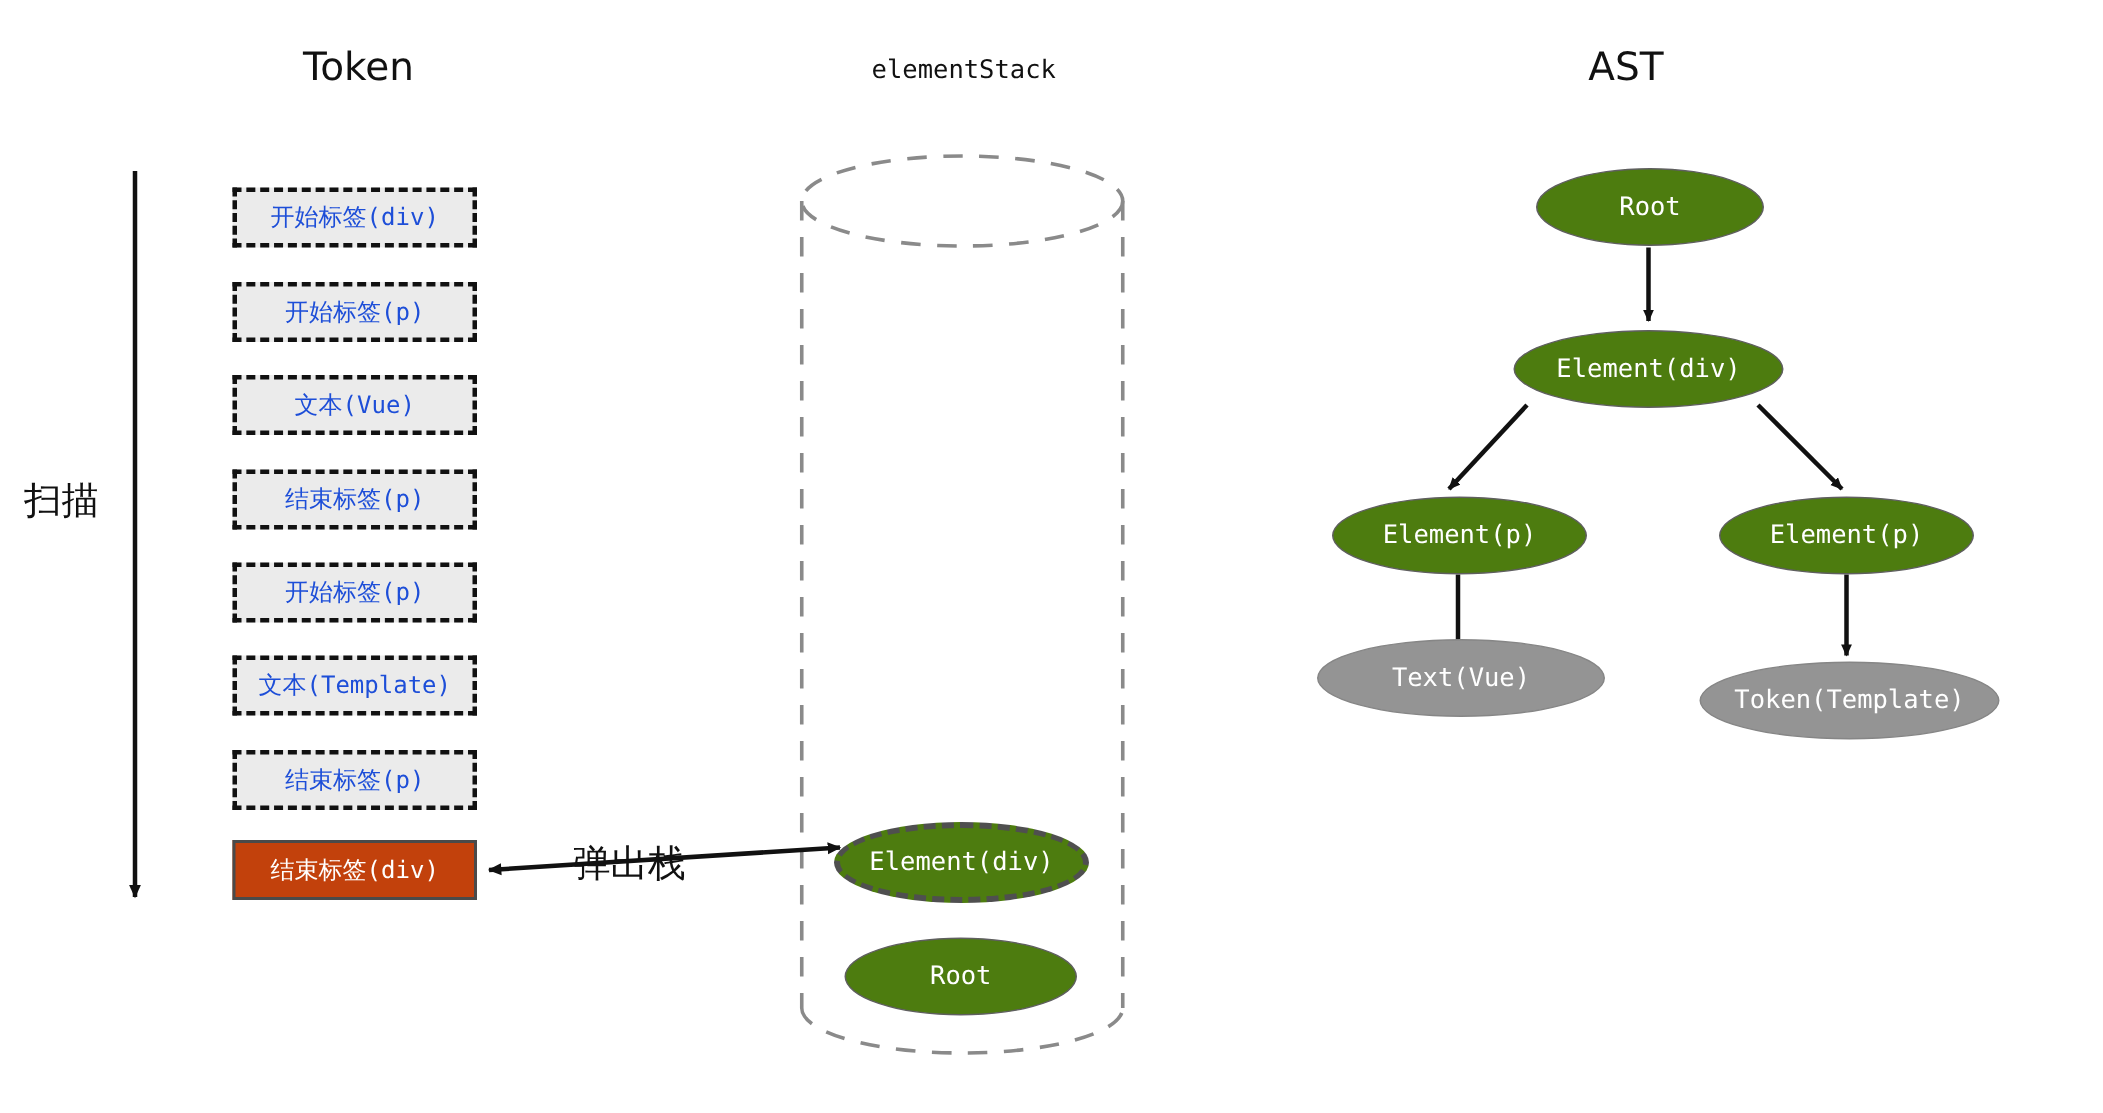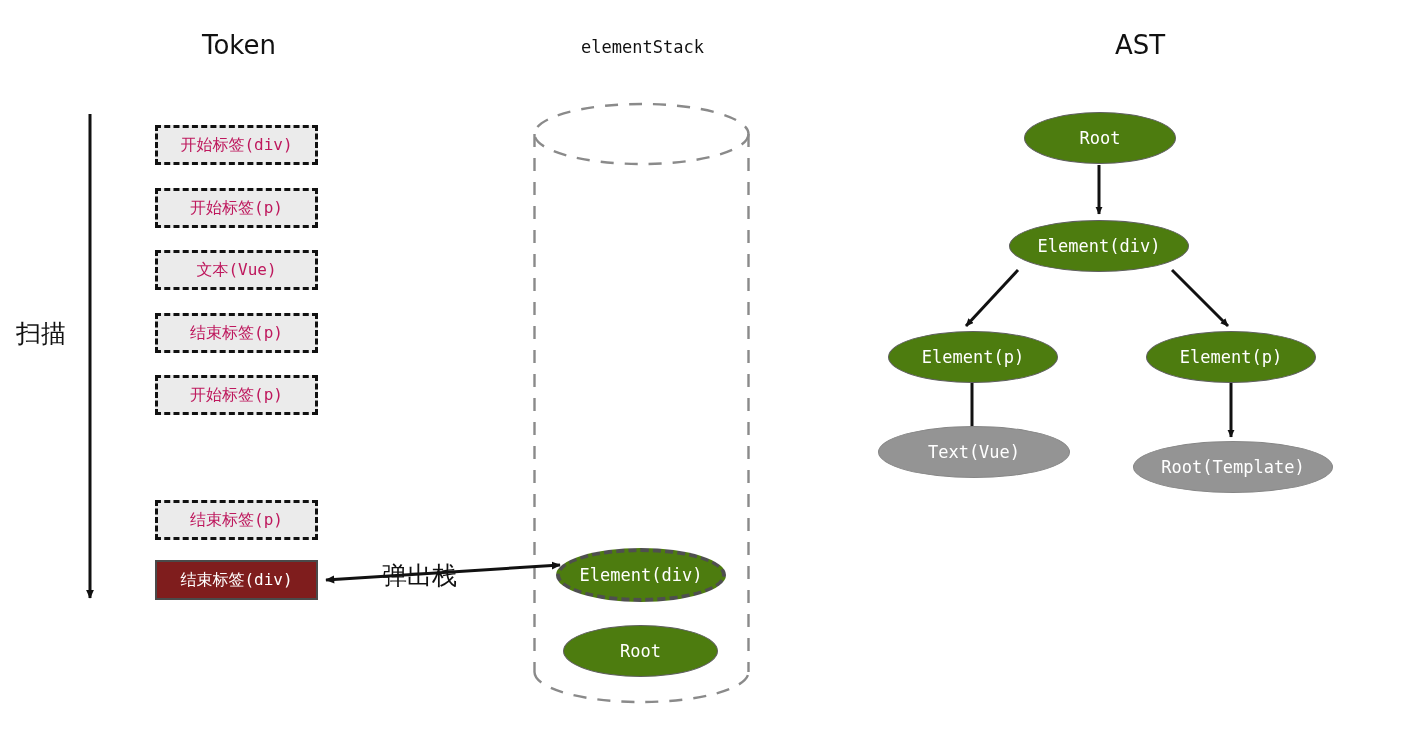--- a/index.html
+++ b/index.html
@@ -29,26 +29,26 @@
     font-family:"DejaVu Sans",sans-serif;white-space:nowrap;margin-top:32px;
   }
 
   
   .token-box{
     position:absolute;left:155px;width:163px;height:40px;
     box-sizing:border-box;
     background:#ebebeb;
     border:3px dashed #111111;
     display:flex;align-items:center;justify-content:center;
-    color:#be185d;
+    color:#1d4ed8;
     font-family:"DejaVu Sans Mono","Liberation Mono",monospace;
     font-size:16px;line-height:18px;white-space:nowrap;
   }
   .token-box.highlight{
-    background:#7f1d1d;
+    background:#c2410c;
     border:2px solid #4a4a4a;
     color:#ffffff;
   }
 
   
   .node{
     position:absolute;box-sizing:border-box;
     display:flex;align-items:center;justify-content:center;
     border-radius:50%;
     color:#ffffff;
@@ -97,37 +97,38 @@
       <line x1="1099" y1="165" x2="1099" y2="214" marker-end="url(#ah-sm)"></line>
       <line x1="1018" y1="270" x2="966" y2="326" marker-end="url(#ah-sm)"></line>
       <line x1="1172" y1="270" x2="1228" y2="326" marker-end="url(#ah-sm)"></line>
       <line x1="972" y1="383" x2="972" y2="437" marker-end="url(#ah-sm)"></line>
       <line x1="1231" y1="383" x2="1231" y2="437" marker-end="url(#ah-sm)"></line>
     </g>
   </svg>
 
   <div class="col-title sans" style="left:144px;top:30px;width:190px;">Token</div>
   <div class="col-title mono" style="left:520px;top:32px;width:245px;">elementStack</div>
-  <div class="col-title sans" style="left:1050px;top:30px;width:180px;text-align:center;">AST</div>
+  <div class="col-title sans" style="left:994px;top:30px;width:180px;text-align:center;">AST</div>
 
   <div class="scan-label" style="left:16px;top:322px;">扫描</div>
 
   <div class="pop-label" style="left:382px;top:530px;">弹出栈</div>
 
   <div class="token-box" style="top:125px;">开始标签(div)</div>
   <div class="token-box" style="top:188px;">开始标签(p)</div>
   <div class="token-box" style="top:250px;">文本(Vue)</div>
   <div class="token-box" style="top:313px;">结束标签(p)</div>
   <div class="token-box" style="top:375px;">开始标签(p)</div>
+  <div class="token-box" style="top:437px;">文本(Template)</div>
   <div class="token-box" style="top:500px;">结束标签(p)</div>
   <div class="token-box highlight" style="top:560px;">结束标签(div)</div>
 
   <div class="node elem dashed" style="left:556px;top:548px;width:170px;height:54px;">Element(div)</div>
   <div class="node elem" style="left:563px;top:625px;width:155px;height:52px;">Root</div>
 
   <div class="node elem" style="left:1024px;top:112px;width:152px;height:52px;">Root</div>
   <div class="node elem" style="left:1009px;top:220px;width:180px;height:52px;">Element(div)</div>
   <div class="node elem" style="left:888px;top:331px;width:170px;height:52px;">Element(p)</div>
   <div class="node elem" style="left:1146px;top:331px;width:170px;height:52px;">Element(p)</div>
   <div class="node text" style="left:878px;top:426px;width:192px;height:52px;">Text(Vue)</div>
-  <div class="node text" style="left:1133px;top:441px;width:200px;height:52px;">Root(Template)</div>
+  <div class="node text" style="left:1133px;top:441px;width:200px;height:52px;">Token(Template)</div>
 
 </div>
 
 </body></html>

